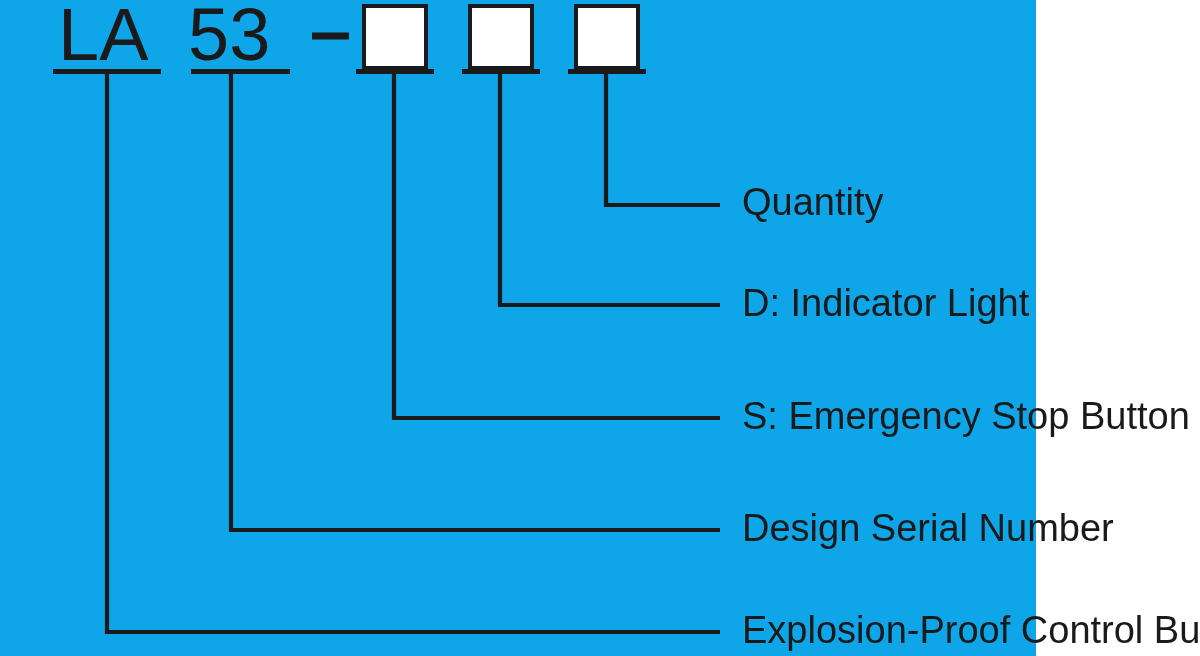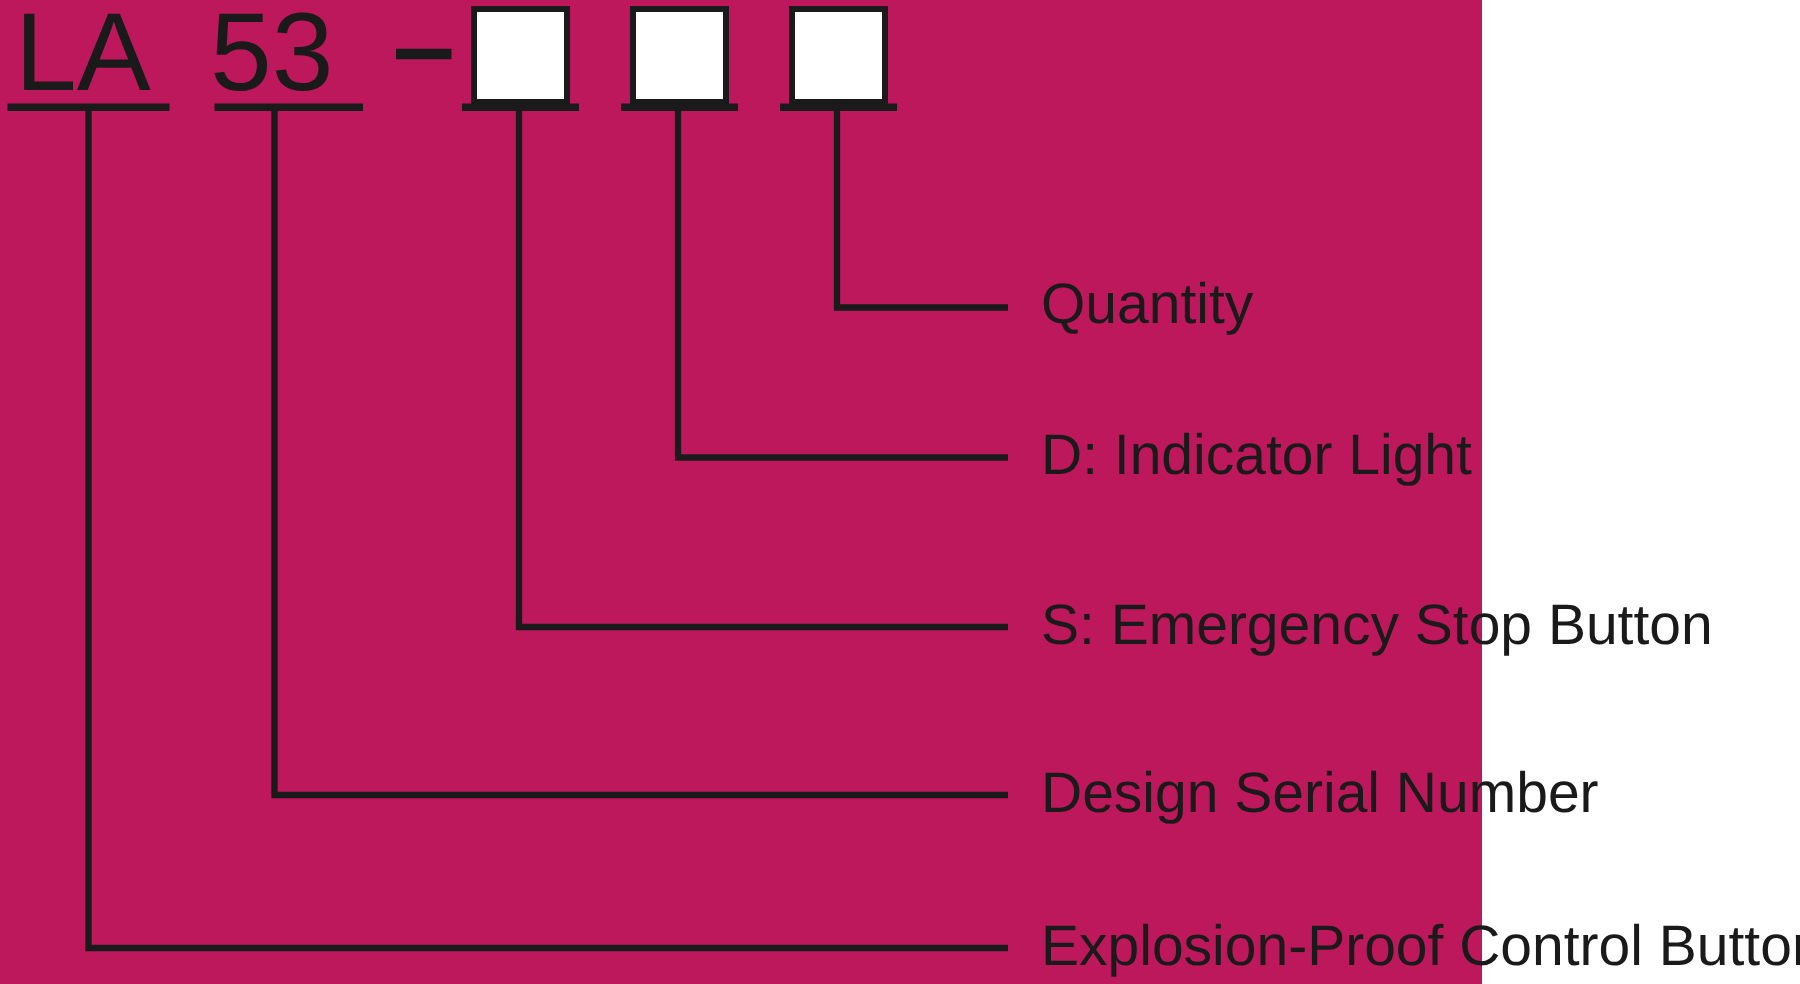--- a/index.html
+++ b/index.html
@@ -10,21 +10,22 @@
   body {
     width: 1200px;
     height: 656px;
     font-family: "Liberation Sans", sans-serif;
     overflow: hidden;
   }
   #diagram-root {
     position: relative;
     width: 988px;
     height: 656px;
-    background: #be185d;
+    background: #0ea5e9;
+    padding-left: 48px;
   }
   svg.diagram {
     display: block;
     width: 1200px;
     height: 656px;
   }
   .code-text {
     font-family: "Liberation Sans", sans-serif;
     font-size: 74px;
     fill: #1a1a1a;

